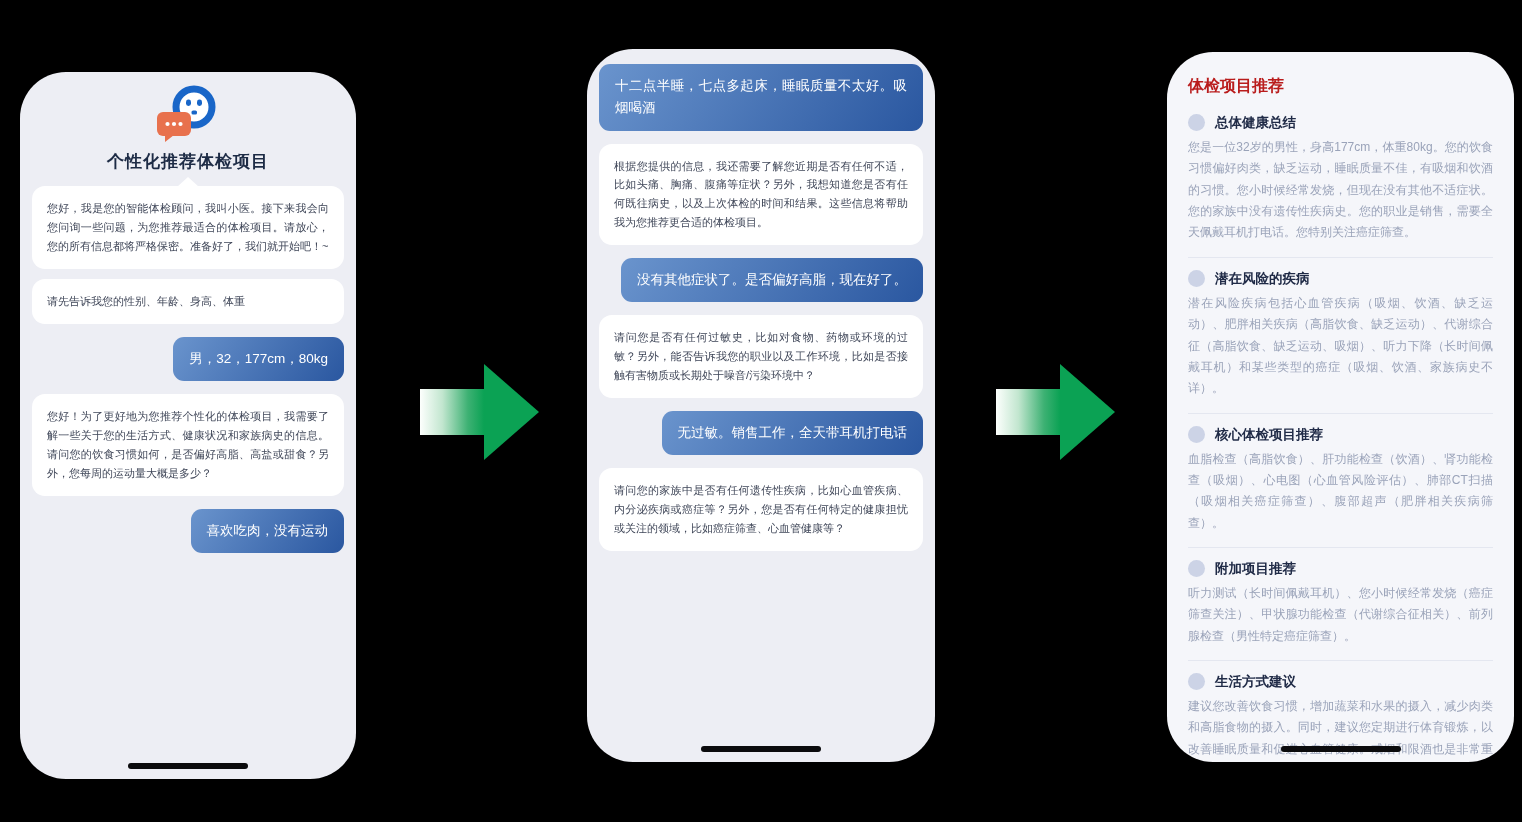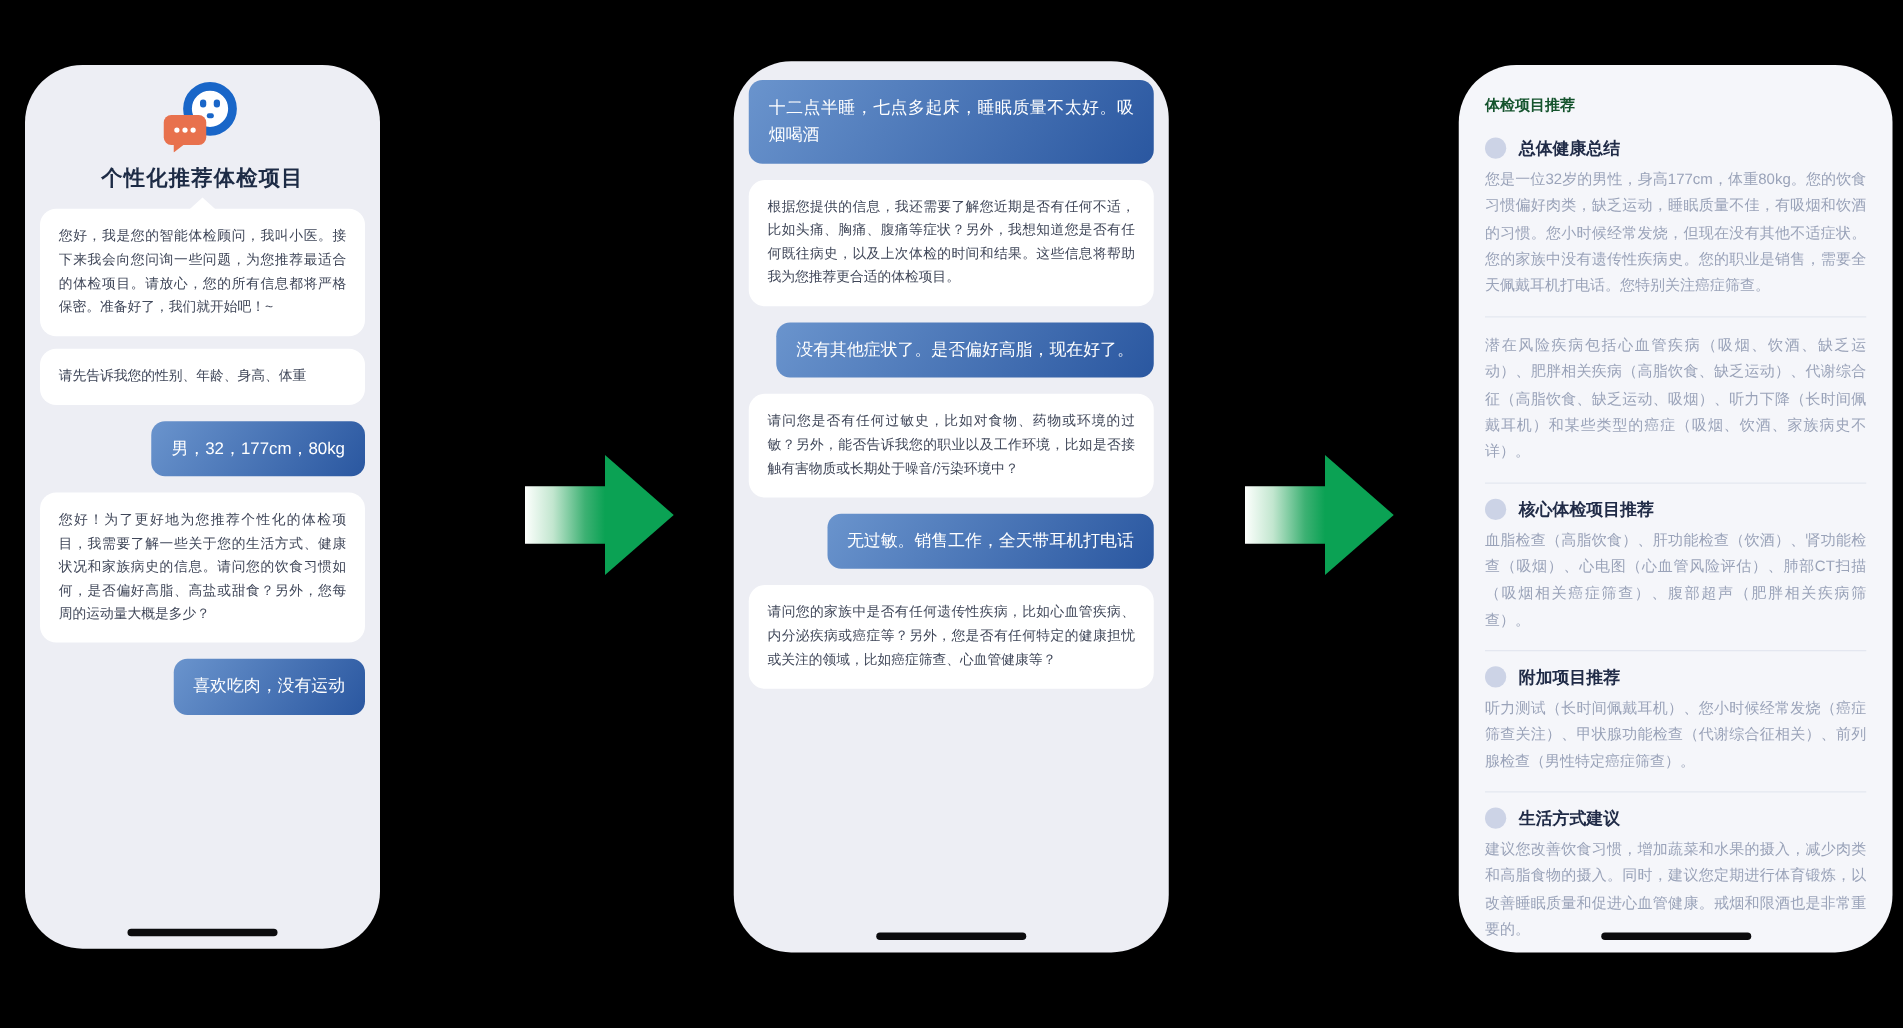--- a/index.html
+++ b/index.html
@@ -2,21 +2,21 @@
 <html style="--user-bubble-start: #6a94cd; --user-bubble-end: #2a57a0; --arrow-green: #0ba254; --logo-blue: #1966c8; --logo-orange: #e8714d;"><head>
 <meta charset="utf-8">
 <style>
   html,body{margin:0;padding:0;background:#000;}
   body{width:1522px;height:822px;overflow:hidden;
        font-family:"Liberation Sans","DejaVu Sans",sans-serif;}
   .canvas{position:relative;width:1522px;height:822px;background:#000;}
 
   
   .phone{position:absolute;background:#edeef4;border-radius:46px;overflow:hidden;}
-  .phone1{left:20px;top:52px;width:284px;height:707px;}
+  .phone1{left:20px;top:72px;width:336px;height:707px;}
   .phone2{left:587px;top:49px;width:348px;height:713px;}
   .phone3{left:1167px;top:52px;width:347px;height:710px;background:#f5f6fa;}
 
   .home-bar{position:absolute;left:50%;bottom:10px;transform:translateX(-50%);
             width:120px;height:6px;border-radius:3px;background:#0b0b0d;}
 
   
   .p1-header{padding-top:12px;text-align:center;}
   .logo-svg{width:64px;height:58px;display:inline-block;}
   .p1-title{margin-top:4px;font-size:17px;font-weight:bold;color:#1d2b45;letter-spacing:1px;}
@@ -33,21 +33,21 @@
                max-width:100%;margin-top:3px;margin-bottom:13px;line-height:1.65;
                font-size:13.5px;}
   .bubble.first{position:relative;margin-top:13px;}
   .bubble.first::before{content:"";position:absolute;top:-9px;left:50%;
     transform:translateX(-50%);width:0;height:0;
     border-left:11px solid transparent;border-right:11px solid transparent;
     border-bottom:10px solid #ffffff;}
 
   
   .report{padding:24px 21px 0 21px;}
-  .report-title{font-size:12px;font-weight:bold;color:#14532d;margin-bottom:17px;}
+  .report-title{font-size:16px;font-weight:bold;color:#b91c1c;margin-bottom:17px;}
   .sec-head{display:flex;align-items:flex-start;margin-bottom:5px;}
   .bullet{width:17px;height:17px;border-radius:50%;background:#ccd3e6;margin-right:10px;
           flex:0 0 auto;}
   .sec-heading{font-size:13.5px;font-weight:bold;color:#202b47;}
   .sec-body{font-size:12px;line-height:1.78;color:#9aa3b9;text-align:justify;}
   .divider{border:none;border-top:1px solid #e4e7f0;margin:13px 0 12px 0;}
 
   
   .arrow{position:absolute;display:flex;align-items:center;}
   .arrow1{left:420px;top:364px;}
@@ -116,20 +116,24 @@
       <div class="section">
         <div class="sec-head">
           <span class="bullet"></span>
           <span class="sec-heading">总体健康总结</span>
         </div>
         <div class="sec-body">您是一位32岁的男性，身高177cm，体重80kg。您的饮食习惯偏好肉类，缺乏运动，睡眠质量不佳，有吸烟和饮酒的习惯。您小时候经常发烧，但现在没有其他不适症状。您的家族中没有遗传性疾病史。您的职业是销售，需要全天佩戴耳机打电话。您特别关注癌症筛查。</div>
       </div>
       <hr class="divider">
 
       <div class="section">
+        <div class="sec-head">
+          <span class="bullet"></span>
+          <span class="sec-heading">潜在风险的疾病</span>
+        </div>
         <div class="sec-body">潜在风险疾病包括心血管疾病（吸烟、饮酒、缺乏运动）、肥胖相关疾病（高脂饮食、缺乏运动）、代谢综合征（高脂饮食、缺乏运动、吸烟）、听力下降（长时间佩戴耳机）和某些类型的癌症（吸烟、饮酒、家族病史不详）。</div>
       </div>
       <hr class="divider">
 
       <div class="section">
         <div class="sec-head">
           <span class="bullet"></span>
           <span class="sec-heading">核心体检项目推荐</span>
         </div>
         <div class="sec-body">血脂检查（高脂饮食）、肝功能检查（饮酒）、肾功能检查（吸烟）、心电图（心血管风险评估）、肺部CT扫描（吸烟相关癌症筛查）、腹部超声（肥胖相关疾病筛查）。</div>

